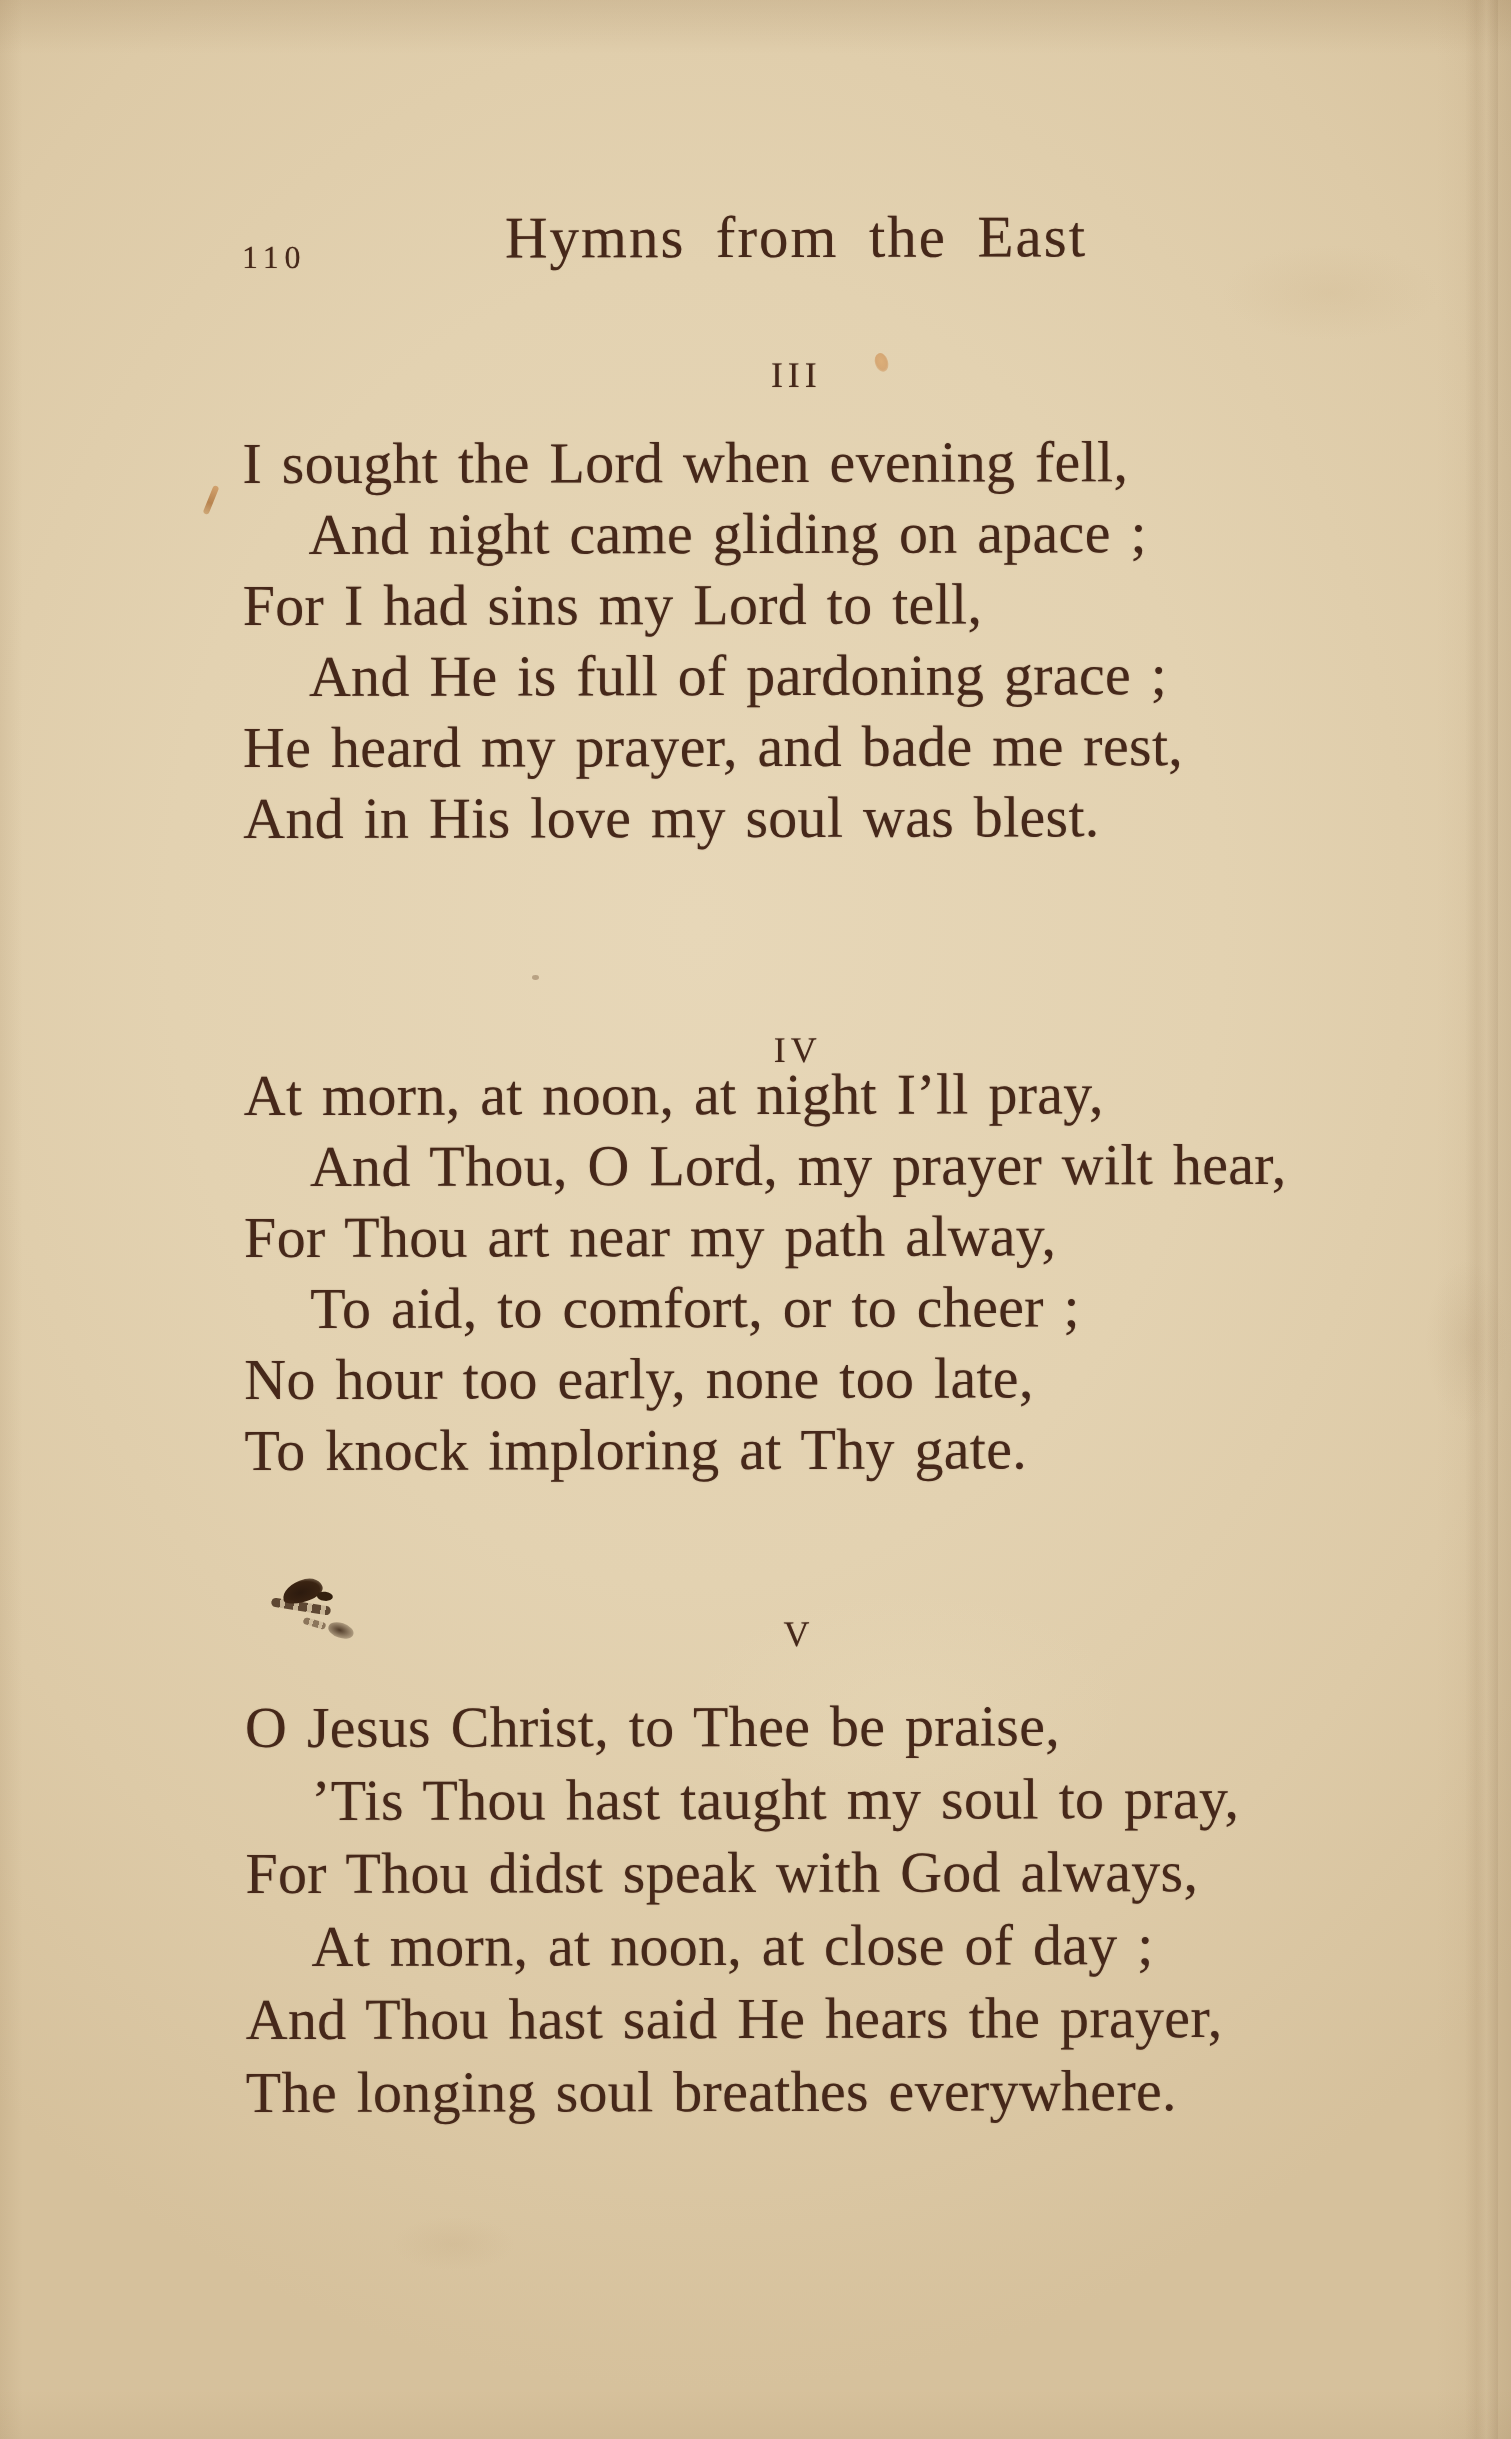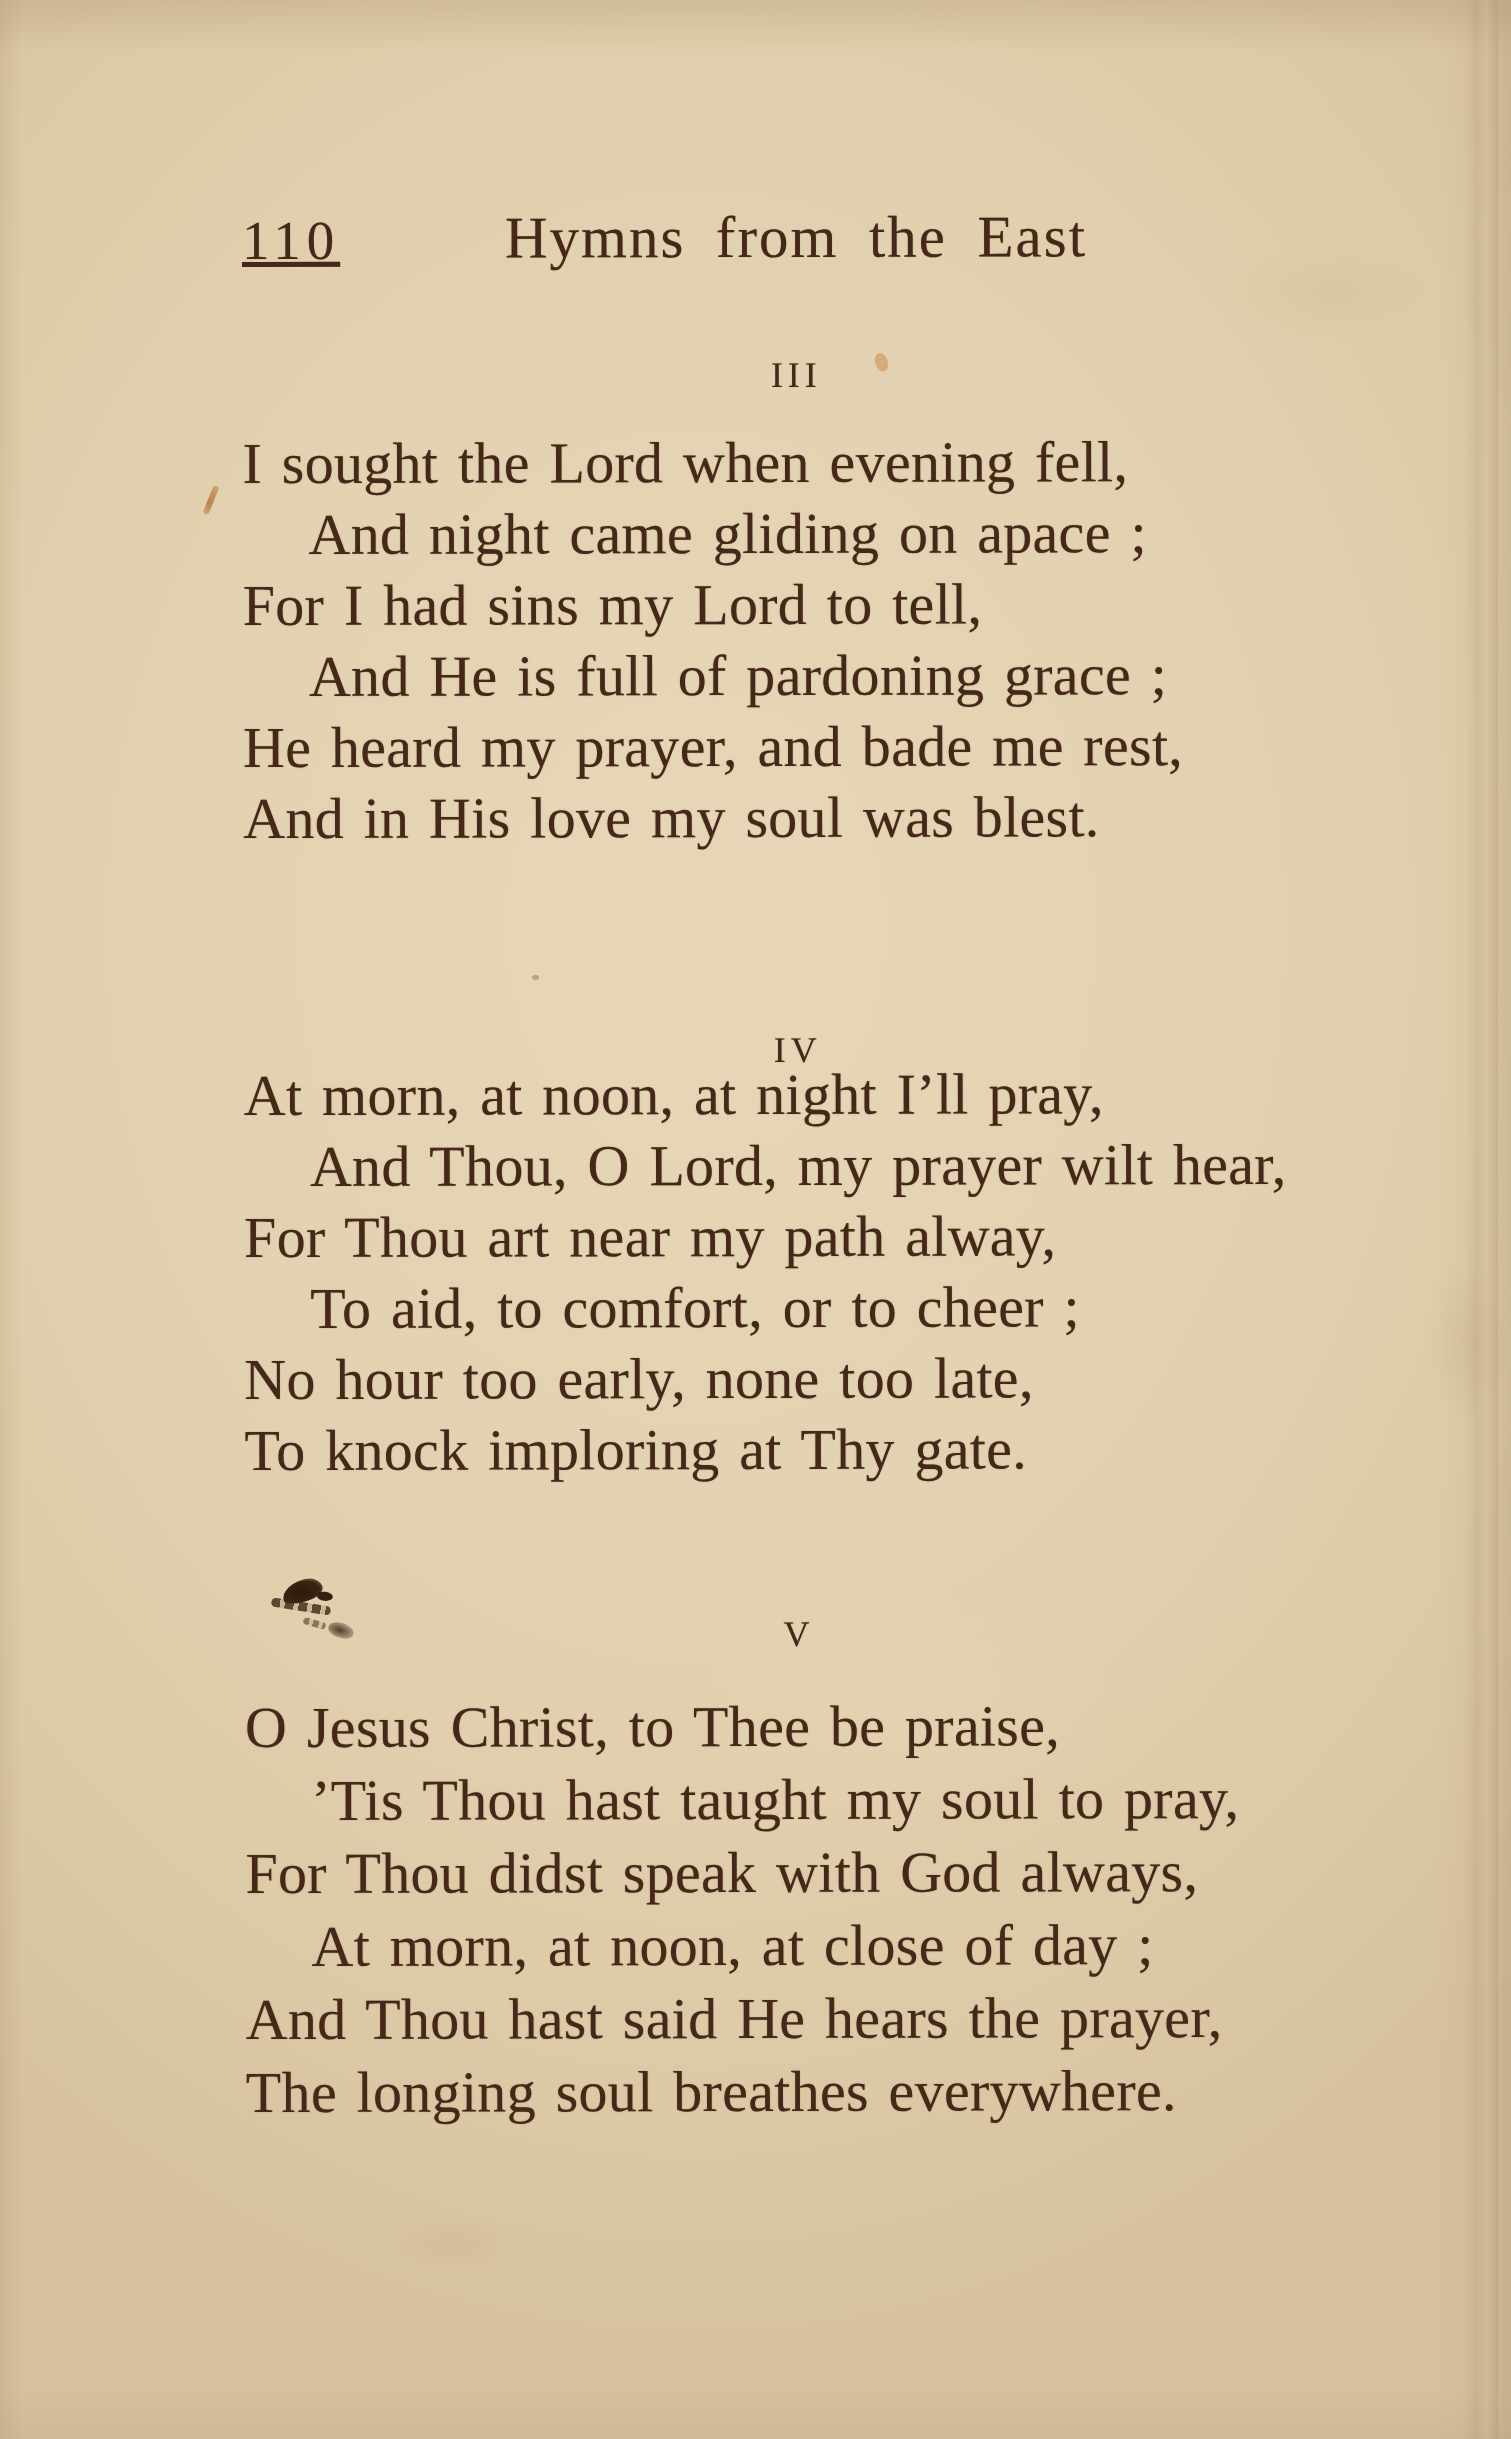--- a/index.html
+++ b/index.html
@@ -28,24 +28,23 @@
       radial-gradient(ellipse 293px 156px at 60% 70%, rgba(235,222,190,.25), transparent 75%);
   }
   
   .crease{position:absolute;top:0;right:13.7px;width:33px;height:100%;
     background:linear-gradient(90deg, transparent 0%, rgba(130,100,64,.10) 35%, rgba(220,200,165,.18) 65%, rgba(120,90,58,.12) 100%);
   }
 
   .text-layer{position:absolute;inset:0;transform:rotate(-0.12deg);}
 
   .page-num{
-    position:absolute;left:244px;top:208px;
-    font-size:55px;letter-spacing:5.9px;
+    position:absolute;left:244px;top:238px;
+    font-size:32px;letter-spacing:5.9px;
     text-shadow:0 0 1px rgba(60,32,18,.45);
-    text-decoration:underline;
   }
   .running-title{
     position:absolute;left:798px;top:203px;transform:translateX(-50%);
     font-size:59px;letter-spacing:2px;word-spacing:13.7px;white-space:nowrap;
     text-shadow:0 0 1px rgba(60,32,18,.45);
   }
   .hymn-section{position:absolute;left:0;width:100%;}
   .numeral{
     position:absolute;left:798px;transform:translateX(-50%);
     font-size:36px;letter-spacing:4.9px;

